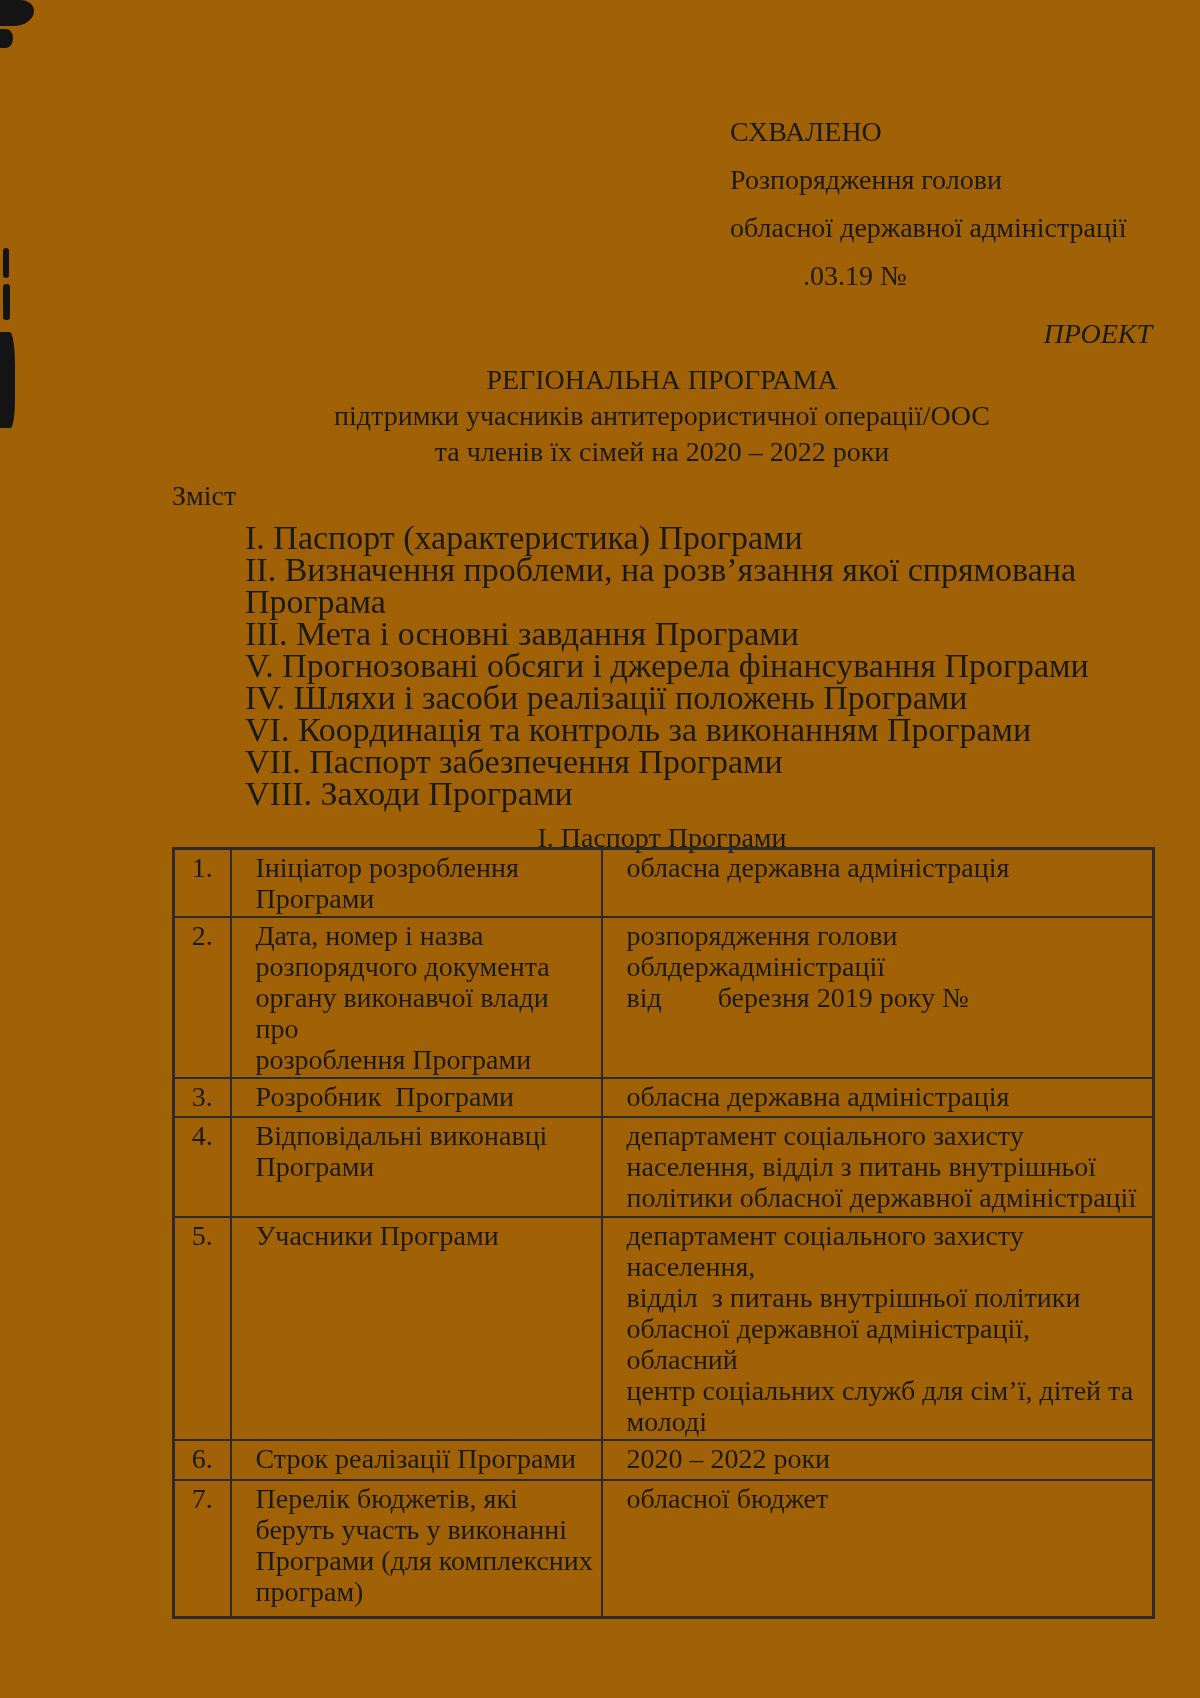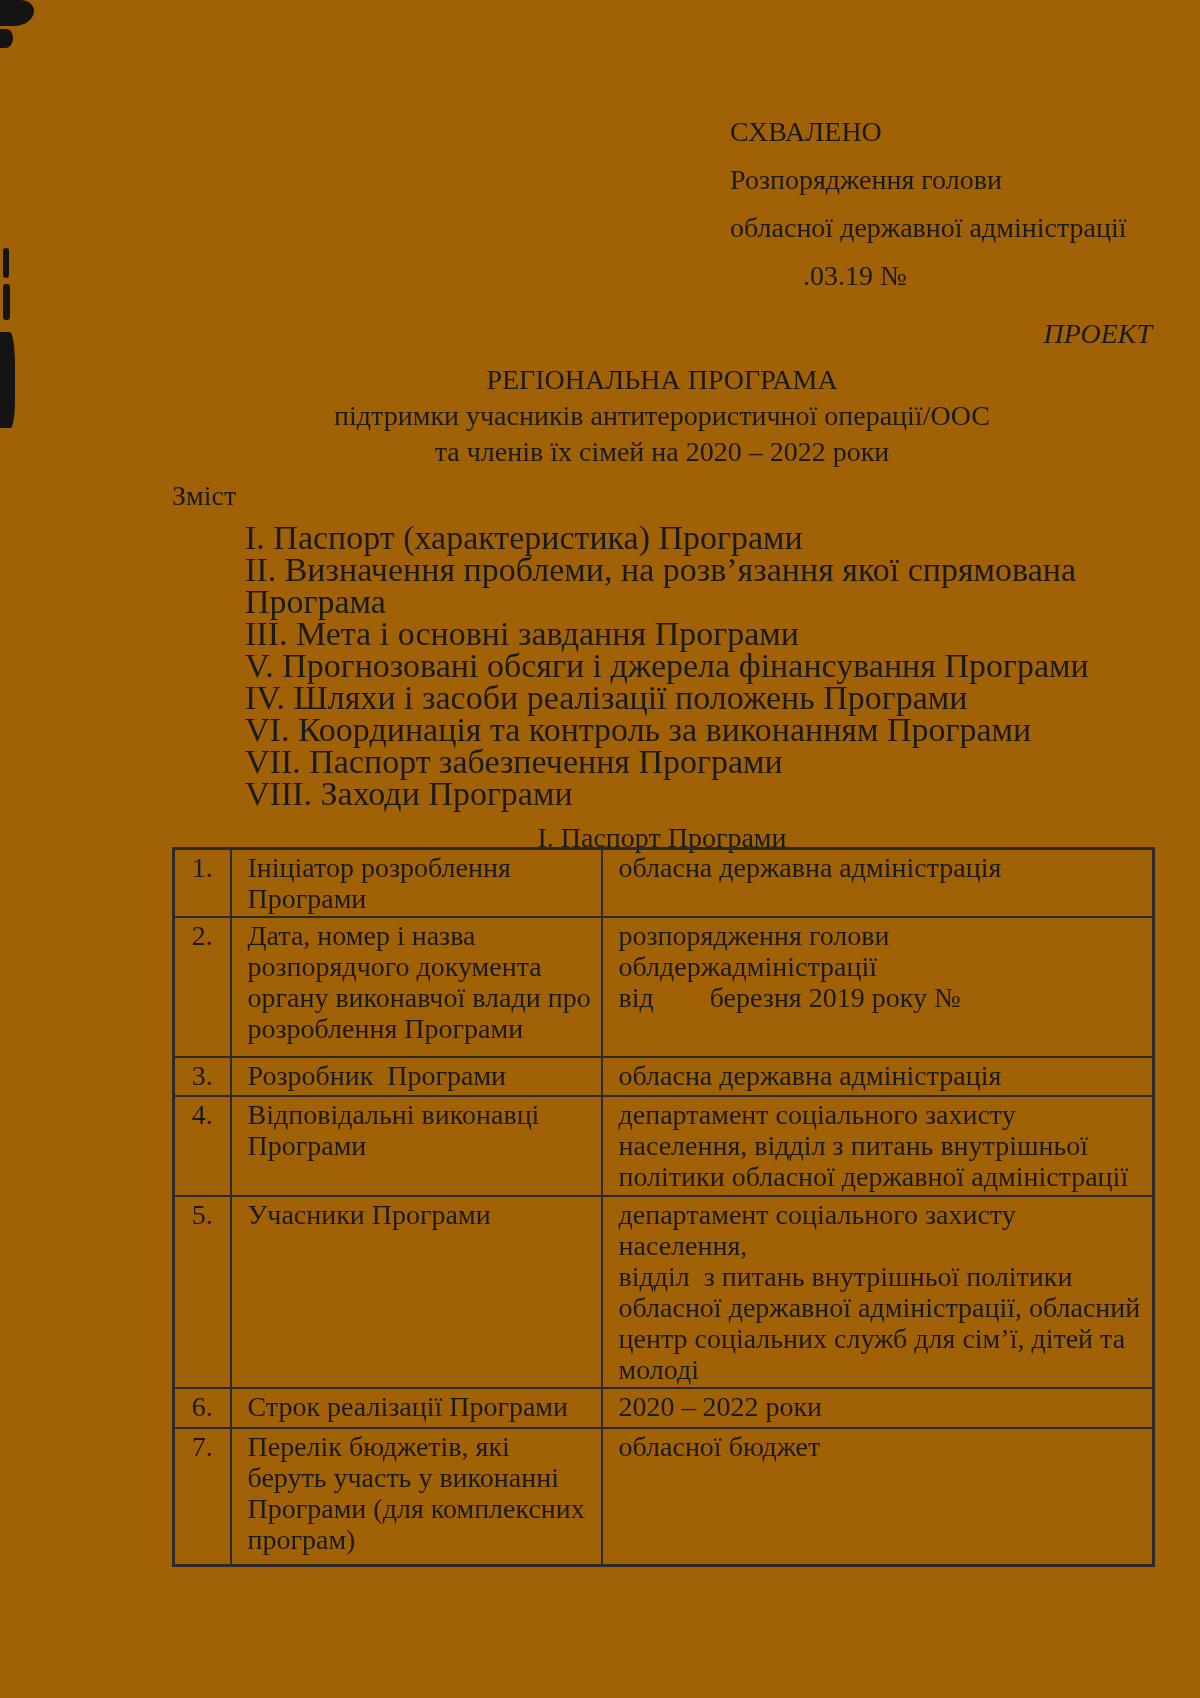--- a/index.html
+++ b/index.html
@@ -52,21 +52,21 @@
 
   table.passport {
     position: absolute; left: 172px; top: 847px;
     width: 980px;
     border-collapse: collapse;
     table-layout: fixed;
     font-size: 28px; line-height: 31px;
   }
   table.passport, table.passport td { border: 2px solid #2b2b2b; }
   table.passport { border-width: 3px; }
-  td { vertical-align: top; padding: 2px 6px 2px 16px; white-space: pre-wrap; }
+  td { vertical-align: top; padding: 2px 6px 2px 24px; white-space: pre-wrap; }
   td.num { text-align: center; padding: 2px 2px; }
   col.c-num { width: 57px; }
   col.c-label { width: 371px; }
   col.c-value { width: 552px; }
   tr.r1 td { height: 61px; }
   tr.r2 td { height: 134px; }
   tr.r3 td { height: 33px; }
   tr.r4 td { height: 94px; }
   tr.r5 td { height: 163px; }
   tr.r6 td { height: 34px; }

